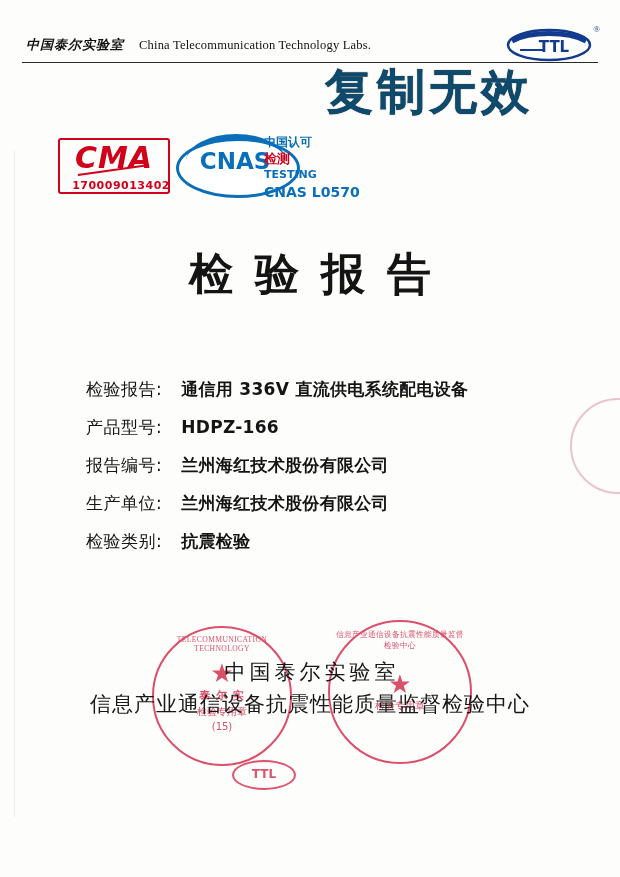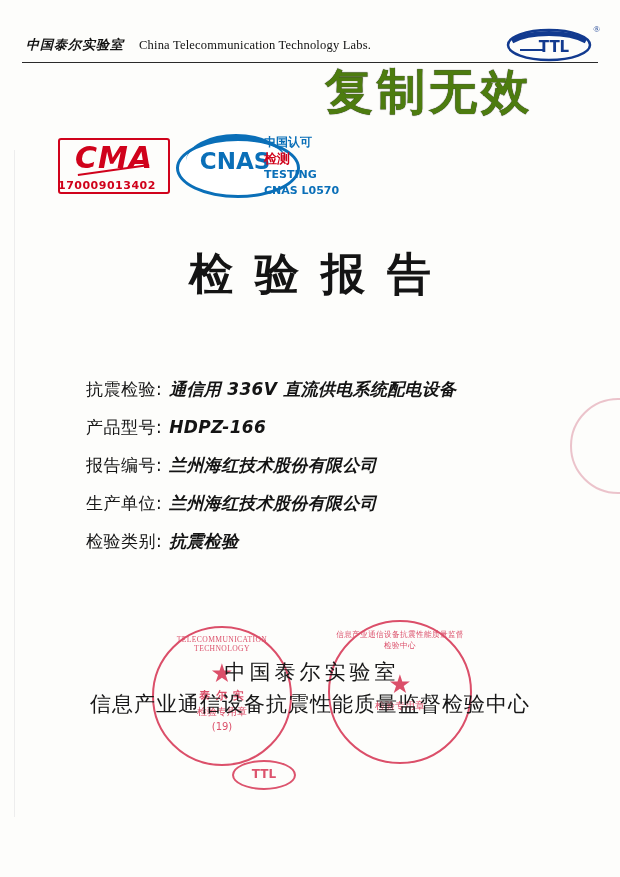--- a/index.html
+++ b/index.html
@@ -71,21 +71,21 @@
 
   
   .void-stamp {
     position: absolute;
     left: 325px;
     top: 60px;
     font-family: "DejaVu Sans", sans-serif;
     font-weight: bold;
     font-size: 48px;
     letter-spacing: 4px;
-    color: #4d7c0f;
+    color: #0c4a6e;
     text-shadow: 0 0 1px #000;
     white-space: nowrap;
   }
 
   
   .cma {
     position: absolute;
     left: 58px;
     top: 138px;
     width: 112px;
@@ -108,21 +108,21 @@
     font-size: 30px;
     letter-spacing: 1px;
     color: #d0021b;
     font-style: italic;
   }
   .cma-num {
     position: absolute;
     left: 0;
     right: 0;
     bottom: 2px;
-    text-align: left;
+    text-align: right;
     font-family: "DejaVu Sans", sans-serif;
     font-weight: bold;
     font-size: 11px;
     letter-spacing: 0.5px;
     color: #d0021b;
   }
   .cma-slash {
     position: absolute;
     left: 20px;
     top: 6px;
@@ -201,21 +201,21 @@
     font-size: 11px;
     font-weight: bold;
     color: #0a6fb8;
     white-space: nowrap;
   }
   .cnas-code {
     position: absolute;
     left: 88px;
     top: 56px;
     font-family: "DejaVu Sans", sans-serif;
-    font-size: 11px;
+    font-size: 14px;
     font-weight: bold;
     color: #0a6fb8;
     white-space: nowrap;
   }
 
   
   .report-no {
     position: absolute;
     right: 58px;
     top: 146px;
@@ -255,25 +255,24 @@
     margin-bottom: 15px;
     font-size: 17px;
     font-family: "DejaVu Sans", sans-serif;
     color: #141414;
   }
   .info-label {
     white-space: nowrap;
     letter-spacing: 0.5px;
   }
   .info-value {
-    margin-left: 7px;
+    margin-left: 19px;
     font-weight: bold;
     white-space: nowrap;
     letter-spacing: 0.3px;
-    font-style: italic;
   }
 
   
   .org1 {
     position: absolute;
     left: 0;
     right: 0;
     top: 658px;
     text-align: center;
     font-family: "DejaVu Sans", sans-serif;
@@ -426,21 +425,21 @@
     <div class="cnas-cn2">检测</div>
     <div class="cnas-testing">TESTING</div>
     <div class="cnas-code">CNAS L0570</div>
   </div>
 
 
   <div class="doc-title">检验报告</div>
 
   <div class="info">
     <div class="info-row">
-      <span class="info-label">抗震检验:</span>
+      <span class="info-label">检验报告:</span>
       <span class="info-value">通信用 336V 直流供电系统配电设备</span>
     </div>
     <div class="info-row">
       <span class="info-label">产品型号:</span>
       <span class="info-value">HDPZ-166</span>
     </div>
     <div class="info-row">
       <span class="info-label">报告编号:</span>
       <span class="info-value">兰州海红技术股份有限公司</span>
     </div>
@@ -453,21 +452,21 @@
       <span class="info-value">抗震检验</span>
     </div>
   </div>
 
   <div class="seal seal-left">
     <div class="seal-arc">TELECOMMUNICATION TECHNOLOGY</div>
     <div class="seal-inner">
       <span class="seal-star">★</span>
       <span class="seal-mid">泰 尔 实</span>
       <span class="seal-sub">检验专用章</span>
-      <span class="seal-sub">(19)</span>
+      <span class="seal-sub">(15)</span>
     </div>
   </div>
 
   <div class="seal seal-right">
     <div class="seal-arc">信息产业通信设备抗震性能质量监督检验中心</div>
     <div class="seal-inner">
       <span class="seal-star">★</span>
       <span class="seal-sub">检验专用章</span>
     </div>
   </div>

